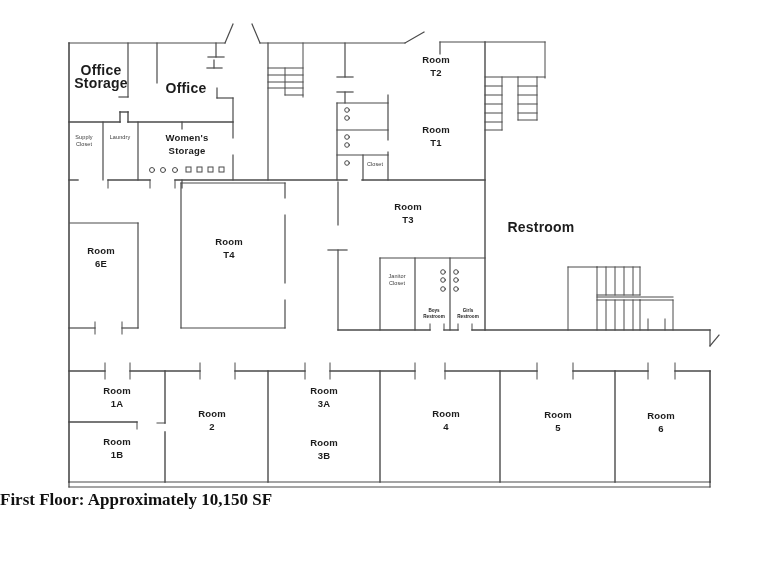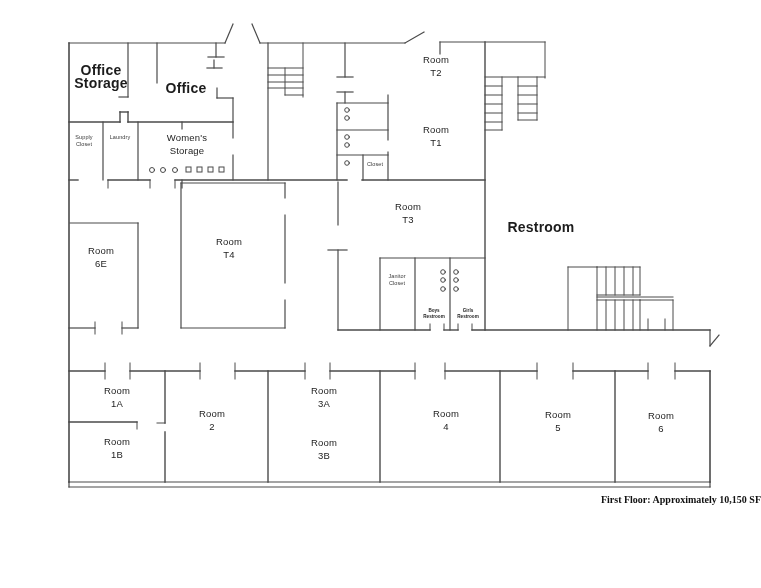--- a/index.html
+++ b/index.html
@@ -1,26 +1,26 @@
 <!DOCTYPE html>
 <html><head>
 <meta charset="utf-8">
 <style>
   html,body{margin:0;padding:0;background:#ffffff;}
   #plan{position:relative;width:761px;height:588px;background:#ffffff;overflow:hidden;
         font-family:"Liberation Sans",sans-serif;}
   #walls{position:absolute;left:0;top:0;}
   .lbl{position:absolute;transform:translate(-50%,-50%);text-align:center;
        white-space:pre-line;color:#1c1c1c;pointer-events:none;}
-  .room{font-size:9.5px;font-weight:normal;line-height:13px;letter-spacing:.2px;}
+  .room{font-size:9.5px;font-weight:bold;line-height:13px;letter-spacing:.2px;}
   .big{font-size:14px;font-weight:bold;line-height:13px;letter-spacing:.2px;}
   .small{font-size:5.5px;font-weight:normal;line-height:6.5px;color:#3a3a3a;letter-spacing:.1px;}
   .tiny{font-size:4.6px;font-weight:bold;line-height:5.5px;color:#222;}
-  #caption{position:absolute;left:0;right:0;top:492px;text-align:right;
-           font-family:"Liberation Serif",serif;font-weight:bold;font-size:10px;
+  #caption{position:absolute;left:0;right:0;top:492px;text-align:left;
+           font-family:"Liberation Serif",serif;font-weight:bold;font-size:17px;
            line-height:15.5px;color:#111;}
 </style>
 </head>
 <body>
 
 <div id="plan">
 
   <svg id="walls" width="761" height="588" viewBox="0 0 761 588" stroke="#4a4a4a" stroke-width="1.2" fill="none" stroke-linecap="square">
 
     <g>

